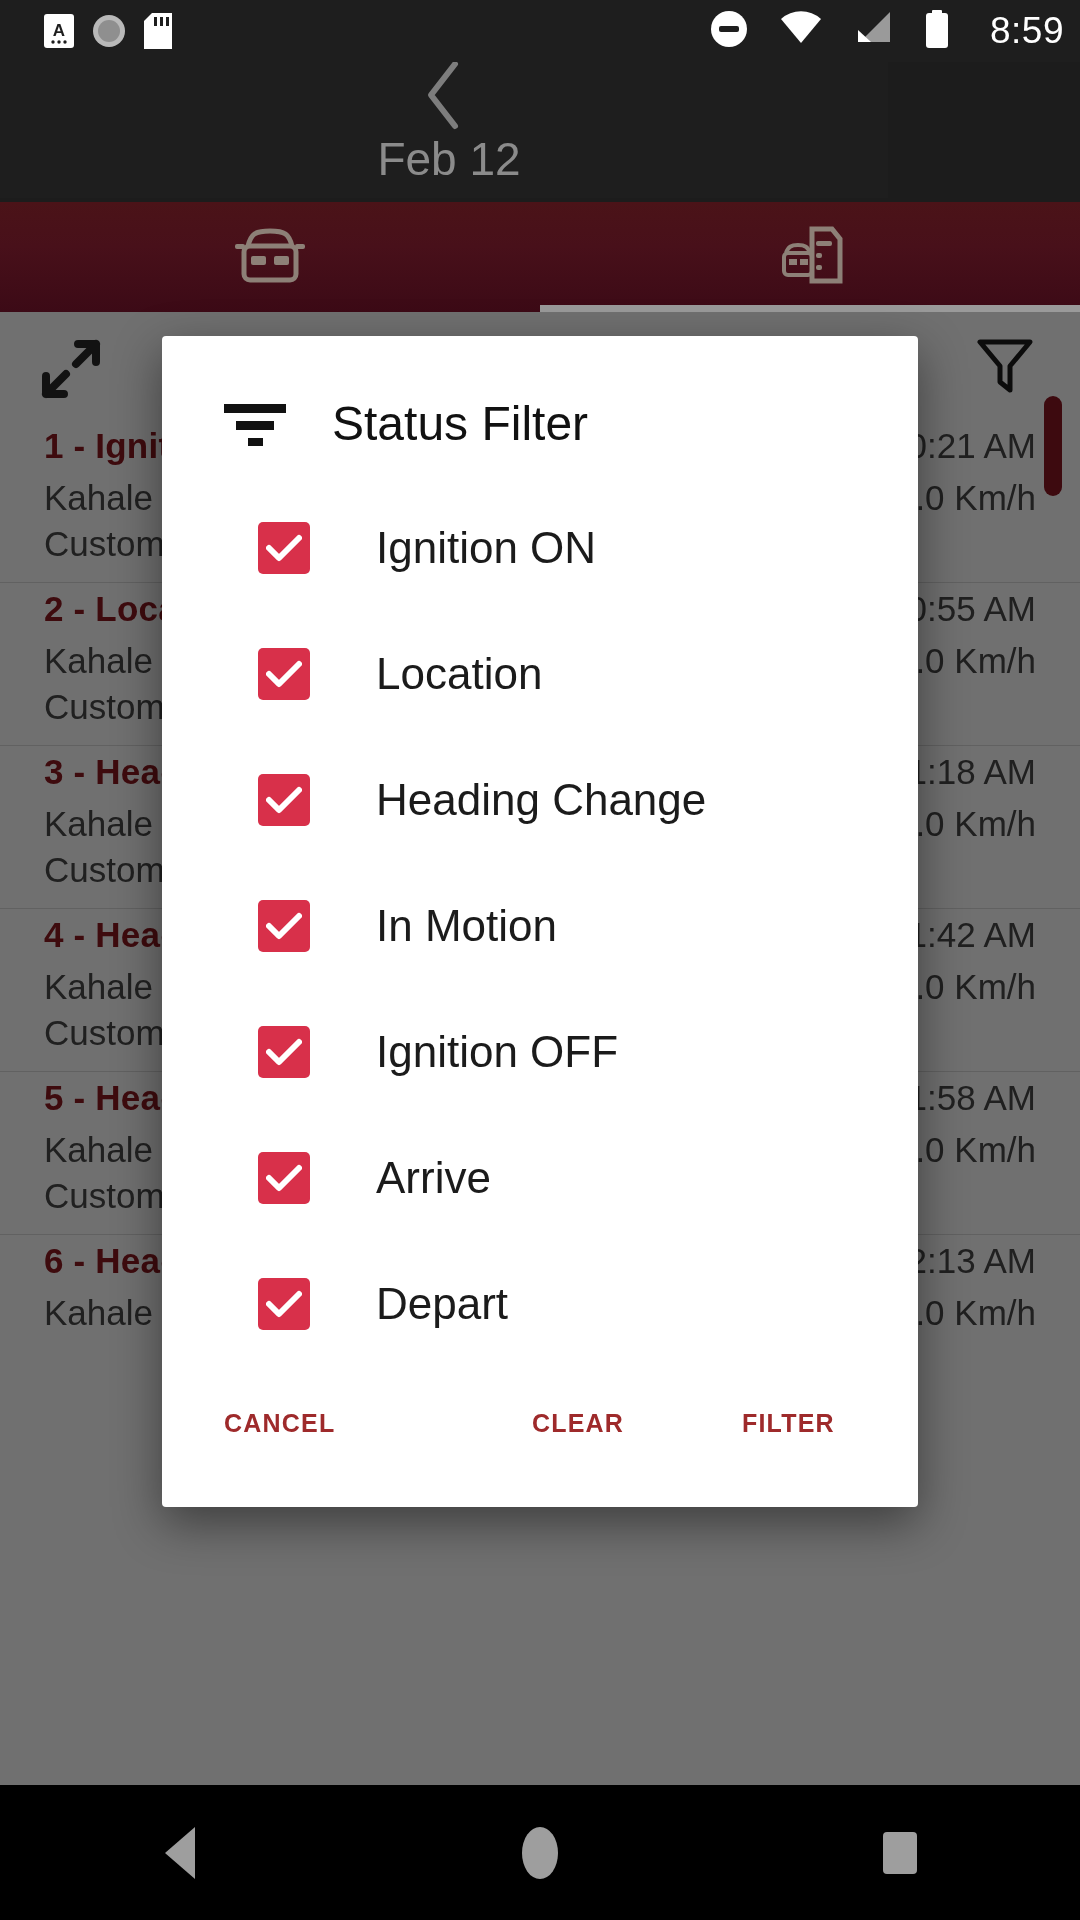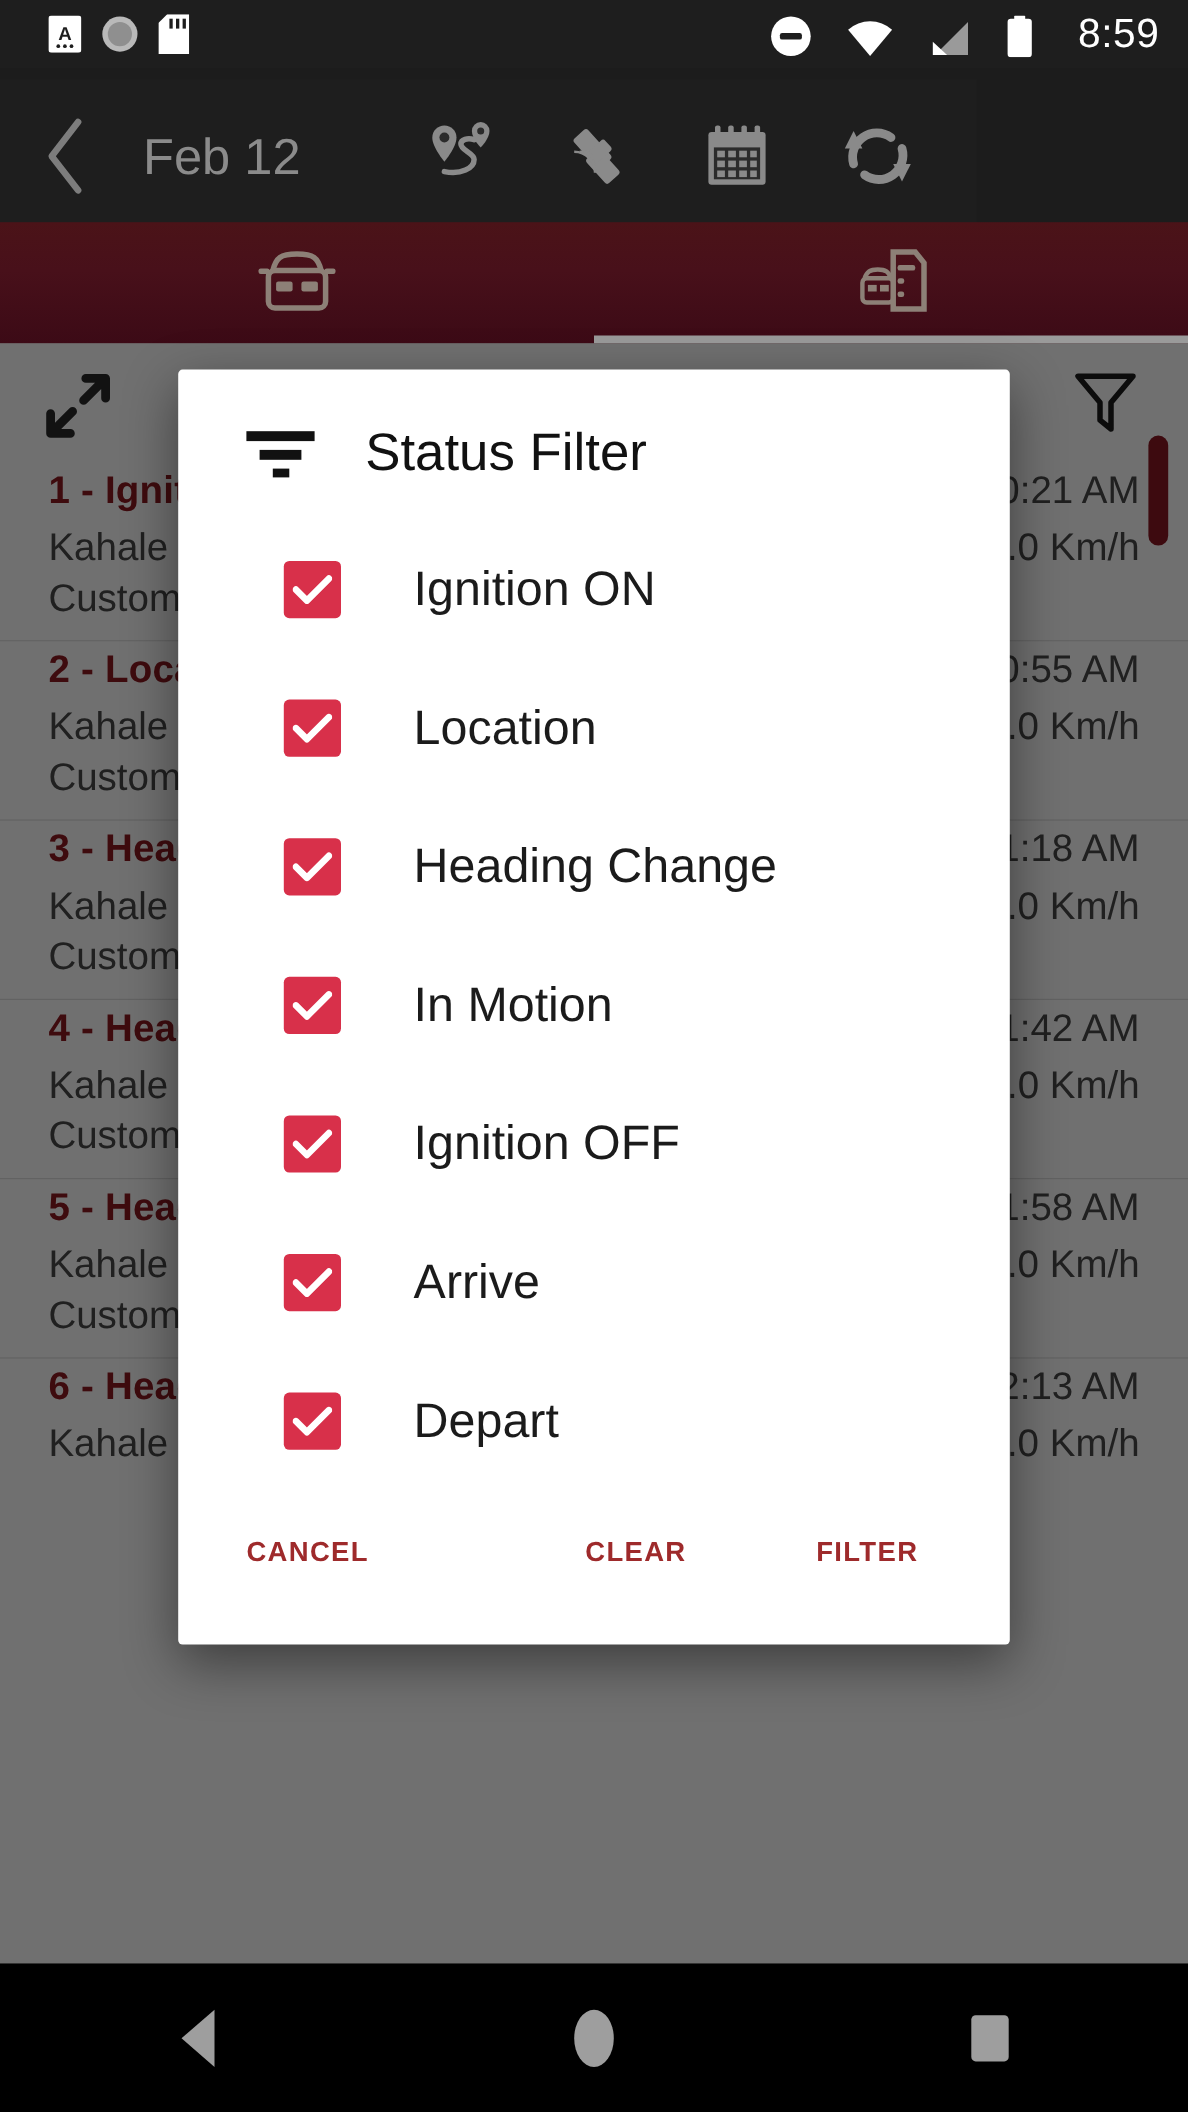--- a/index.html
+++ b/index.html
@@ -10,28 +10,28 @@
     overflow:hidden;
   }
   .screen { position:relative; width:1080px; height:1920px; background:#1c1c1c; }
 
   
   .statusbar{
     position:absolute; top:0; left:0; width:1080px; height:62px;
     background:#1e1e1e; display:flex; align-items:center; z-index:60;
   }
   .sb-left{ display:flex; align-items:center; gap:18px; padding-left:44px; }
-  .sb-right{ margin-left:auto; display:flex; align-items:flex-end; gap:32px; padding-right:26px; }
+  .sb-right{ margin-left:auto; display:flex; align-items:flex-start; gap:32px; padding-right:16px; }
   .sb-ico{ display:block; }
   .sb-time{ color:#fff; font-size:37px; letter-spacing:.5px; margin-left:8px; }
 
   
   .appbar{
-    position:absolute; top:72px; left:0; width:888px; height:140px;
-    background:#1e1e1e; display:flex; align-items:center; z-index:10;
+    position:absolute; top:58px; left:0; width:888px; height:140px;
+    background:#1e1e1e; display:flex; align-items:center; z-index:10;flex-direction:column;
   }
   .back{ width:120px; height:140px; display:flex; align-items:center; justify-content:center; }
   .apptitle{ color:#8b8b8b; font-size:46px; font-weight:400; margin-left:10px; }
   .appactions{ margin-left:auto; display:flex; align-items:center; gap:0; padding-right:26px; }
   .actbtn{ width:128px; height:140px; display:flex; align-items:center; justify-content:center; }
 
   
   .tabbar{
     position:absolute; top:202px; left:0; width:1080px; height:110px;
     background:linear-gradient(180deg,#4b1318 0%,#48101a 40%,#3c0a16 100%);
@@ -67,21 +67,21 @@
     background:rgba(0,0,0,0.56); z-index:6;
   }
 
   
   .dialog{
     position:absolute; left:162px; top:336px; width:756px;
     background:#fff; border-radius:4px; z-index:40;
     box-shadow:0 16px 48px rgba(0,0,0,.45);
     padding:0 0 0 0;
   }
-  .dlg-head{ display:flex; align-items:center; padding:48px 0 34px 60px; }
+  .dlg-head{ display:flex; align-items:center; padding:60px 0 34px 60px; }
   .dlg-title{ font-size:48px; color:#111; font-weight:400; margin-left:42px; }
   .dlg-list{ padding:0 0 8px 0; }
   .dlg-item{ display:flex; align-items:center; height:126px; padding-left:96px; }
   .cb{
     width:52px; height:52px; border-radius:5px; background:#d8304a;
     display:flex; align-items:center; justify-content:center; flex:0 0 auto;
   }
   .cb-label{ font-size:44px; color:#1b1b1b; margin-left:66px; }
   .dlg-actions{ position:relative; height:132px; }
   .btn{

